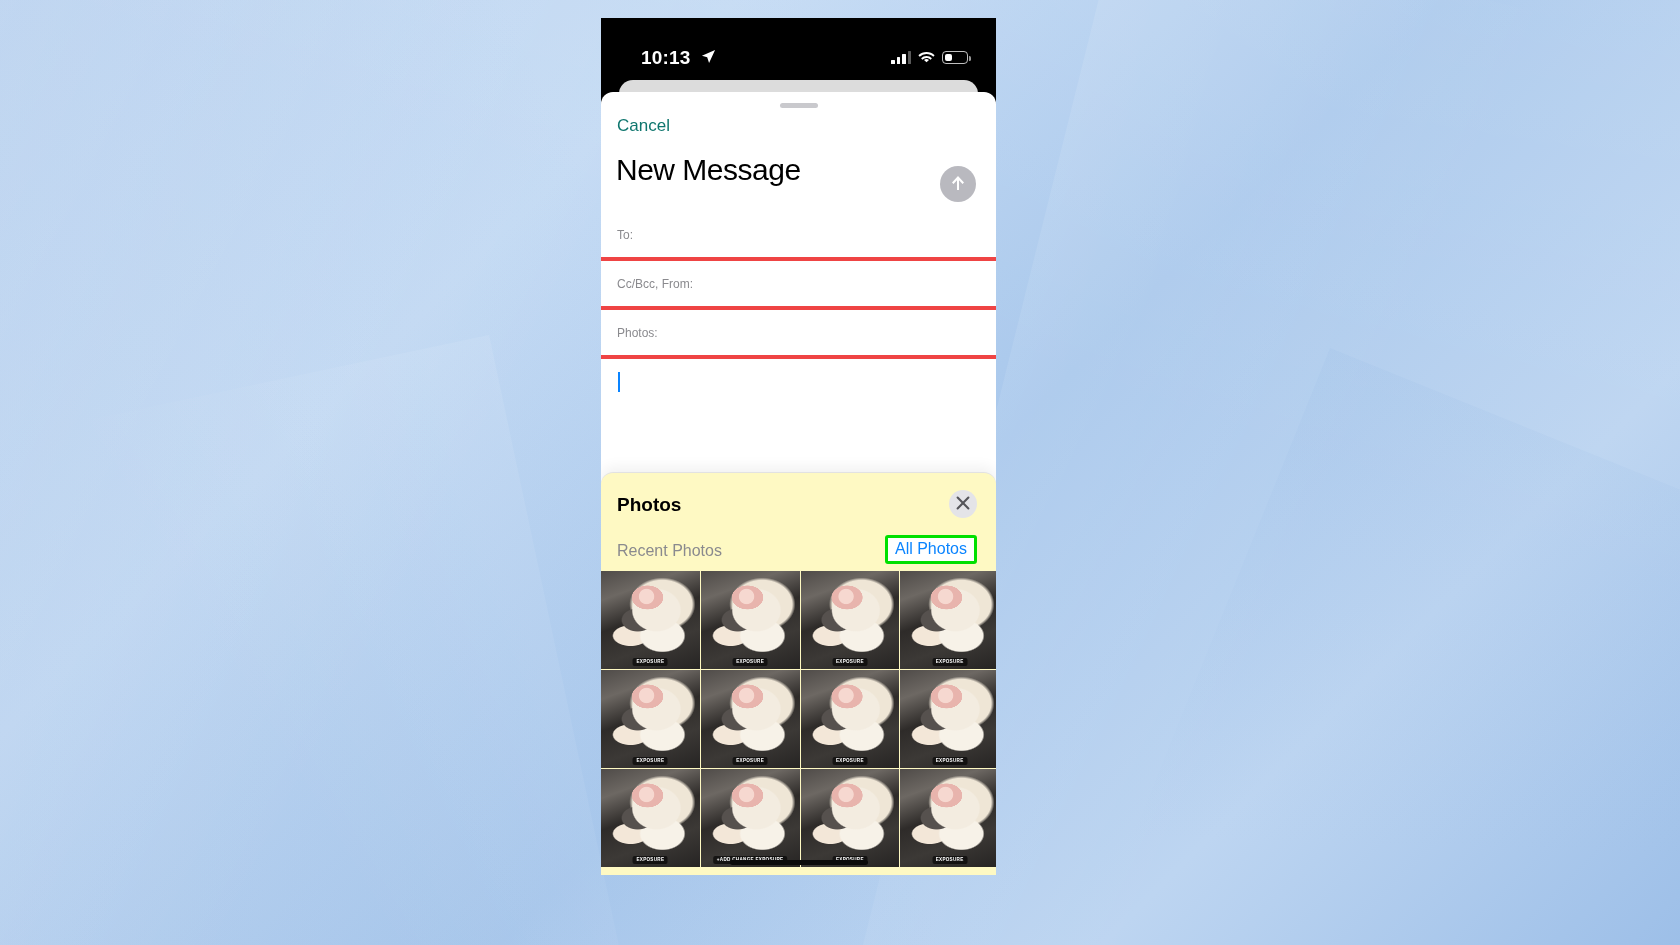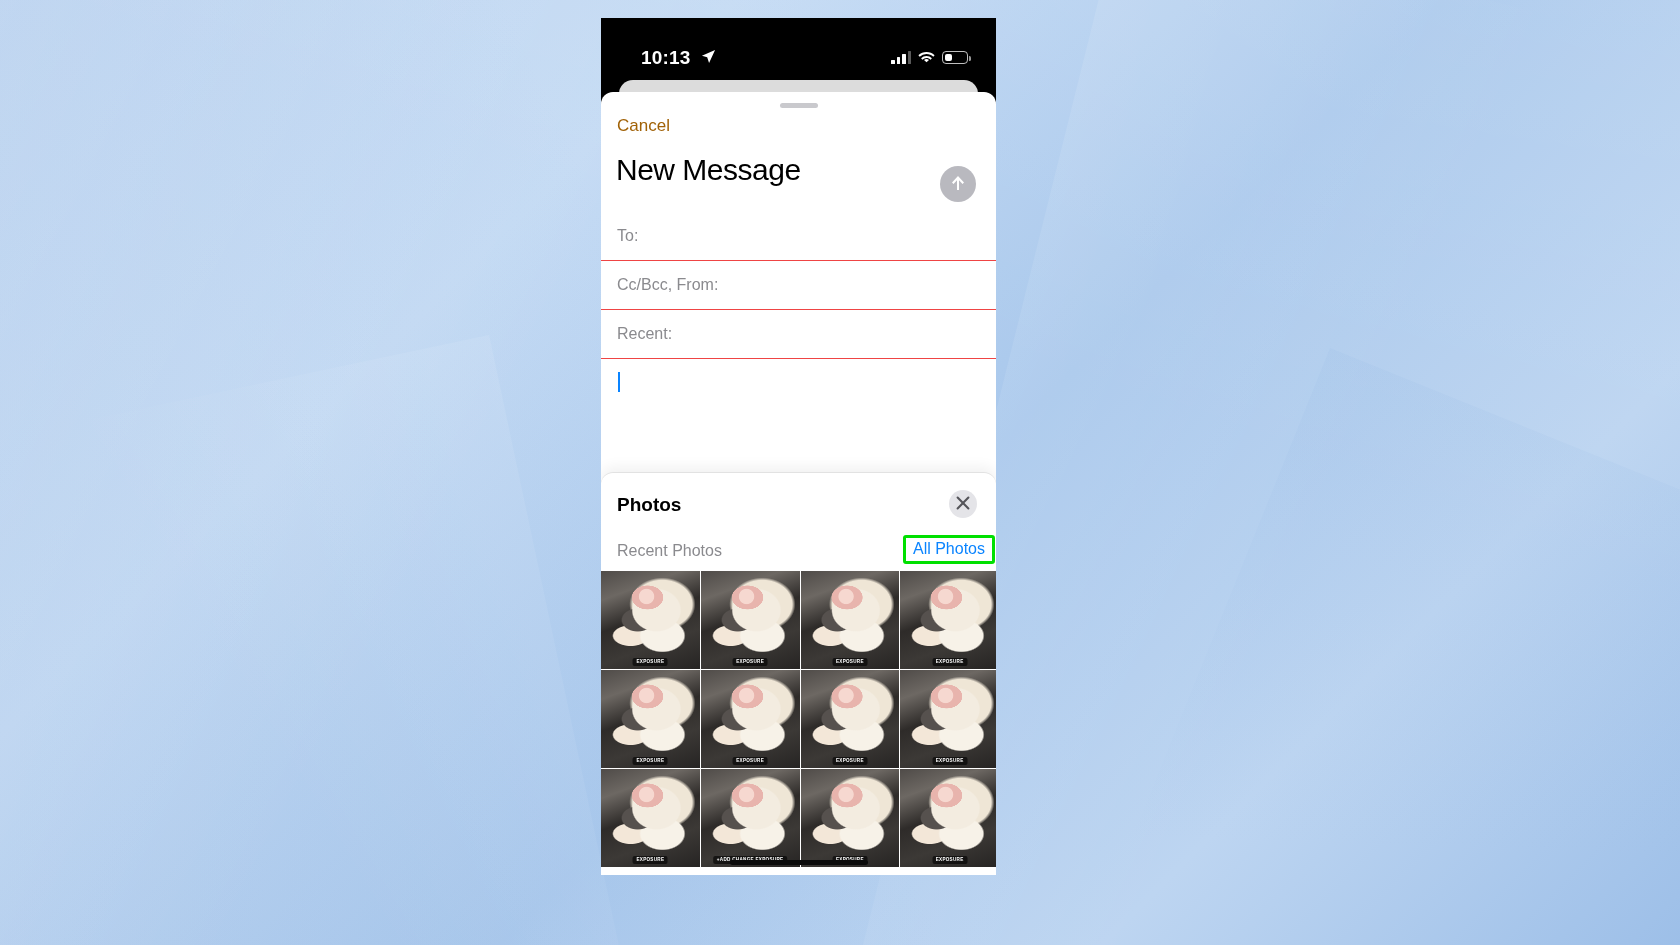--- a/index.html
+++ b/index.html
@@ -55,55 +55,55 @@
     position:absolute;left:18px;top:62px;right:18px;height:40px;
     background:#dcdcdc;border-radius:14px 14px 0 0;
   }
   
   .compose{
     position:absolute;left:0;top:74px;right:0;bottom:0;background:#fff;border-radius:12px 12px 0 0;
   }
   .grabber{position:absolute;left:50%;top:11px;transform:translateX(-50%);
     width:38px;height:5px;border-radius:3px;background:#c9c9cd;}
   .cancel{
-    position:absolute;left:16px;top:24px;font-size:17px;color:#a16207;background:none;border:none;
+    position:absolute;left:16px;top:24px;font-size:17px;color:#0f766e;background:none;border:none;
     font-family:inherit;cursor:pointer;padding:0;text-align:center;
   }
   .title{position:absolute;left:15px;top:61px;font-size:30px;font-weight:normal;color:#000;letter-spacing:-.5px;}
   .send-btn{
     position:absolute;right:20px;top:74px;width:36px;height:36px;border-radius:50%;
     background:#b9b9bf;border:none;display:flex;align-items:center;justify-content:center;cursor:pointer;
   }
   .send-btn svg{width:20px;height:20px;}
 
   .fields{position:absolute;left:0;right:0;top:120px;}
   .field{
     height:49px;display:flex;align-items:center;padding-left:16px;
-    border-bottom:1px solid #ef4444;font-size:16px;color:#8a8a8e;position:relative;
+    border-bottom:4px solid #ef4444;font-size:12px;color:#8a8a8e;position:relative;
   }
   .field .val{color:#000;margin-left:4px;}
   .bodyarea{height:175px;padding:14px 16px 0 16px;position:relative;}
   .caret{position:absolute;left:17px;top:13px;width:2px;height:20px;background:#0a84ff;}
 
   
   .photos-panel{
-    position:absolute;left:0;right:0;top:455px;bottom:0;background:#ffffff;
+    position:absolute;left:0;right:0;top:455px;bottom:0;background:#fef9c3;
     border-radius:12px 12px 0 0;box-shadow:0 -1px 0 rgba(0,0,0,.07), 0 -6px 14px rgba(0,0,0,.06);
   }
   .ph-head{position:relative;height:62px;}
   .ph-title{position:absolute;left:16px;top:21px;font-size:19px;font-weight:bold;color:#000;}
   .ph-close{
     position:absolute;right:19px;top:17px;width:28px;height:28px;border-radius:50%;
     background:#e4e4e8;border:none;display:flex;align-items:center;justify-content:center;cursor:pointer;
   }
   .ph-close svg{width:14px;height:14px;}
   .ph-sub{position:relative;height:36px;text-align:center;}
   .ph-recent{position:absolute;left:16px;top:7px;font-size:16px;color:#8a8a8e;}
   .hl-all{
-    position:absolute;right:1px;top:0px;border:3px solid #00e000;border-radius:3px;
+    position:absolute;right:19px;top:0px;border:3px solid #00e000;border-radius:3px;
     padding:2px 7px 3px 7px;background:#fff;
   }
   .hl-all a{font-size:16px;color:#0a84ff;text-decoration:none;}
 
   .grid{
     position:absolute;left:0;right:0;top:98px;bottom:0;overflow:hidden;
     display:grid;grid-template-columns:repeat(4,98.75px);grid-auto-rows:98px;gap:1px;
   }
   .thumb{position:relative;overflow:hidden;background:#3a3a3a;}
   .thumb.sel{outline:4px solid #00e000;outline-offset:-4px;z-index:3;}
@@ -184,21 +184,21 @@
     <div class="fields">
       <div class="field">
         <span>To:</span>
         <span class="val"></span>
       </div>
       <div class="field">
         <span>Cc/Bcc, From:</span>
         <span class="val"></span>
       </div>
       <div class="field">
-        <span>Recent:</span>
+        <span>Photos:</span>
         <span class="val"></span>
       </div>
       <div class="bodyarea">
         <div class="caret"></div>
         <span></span>
       </div>
     </div>
   </div>
 
   <div class="photos-panel">

